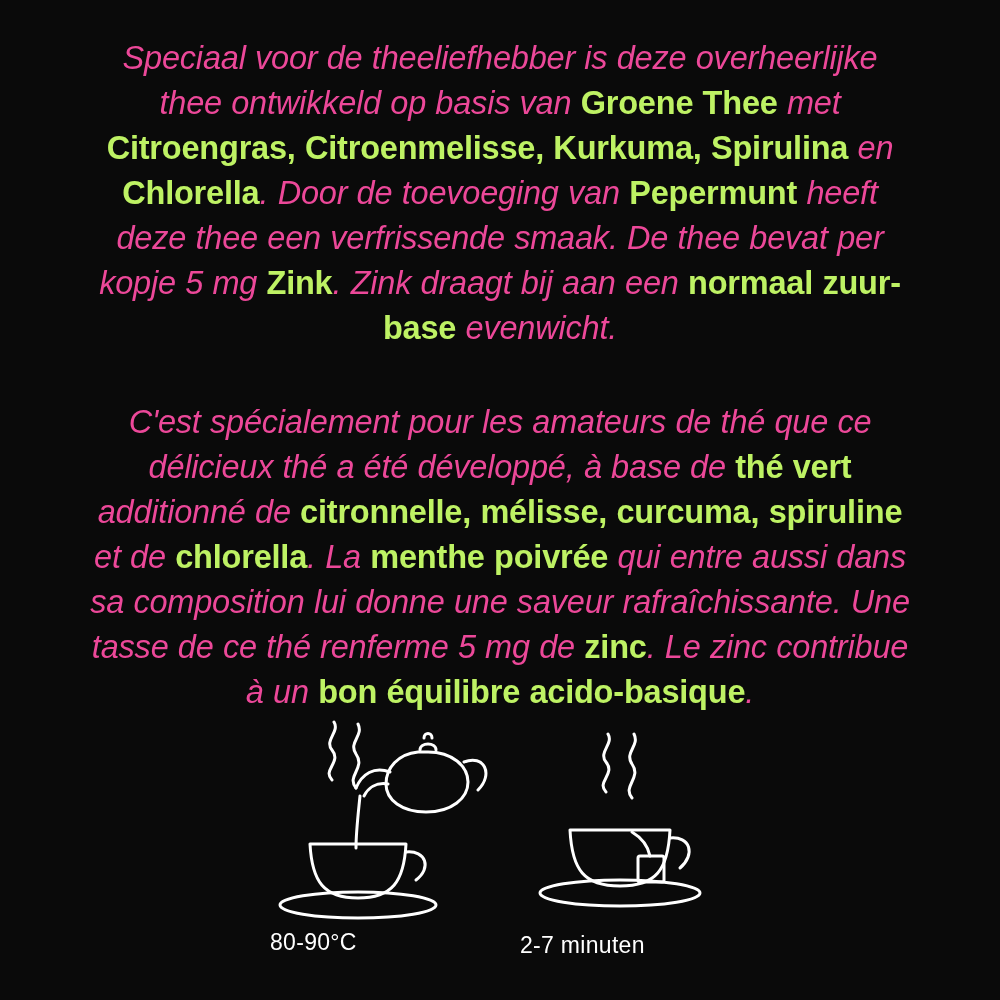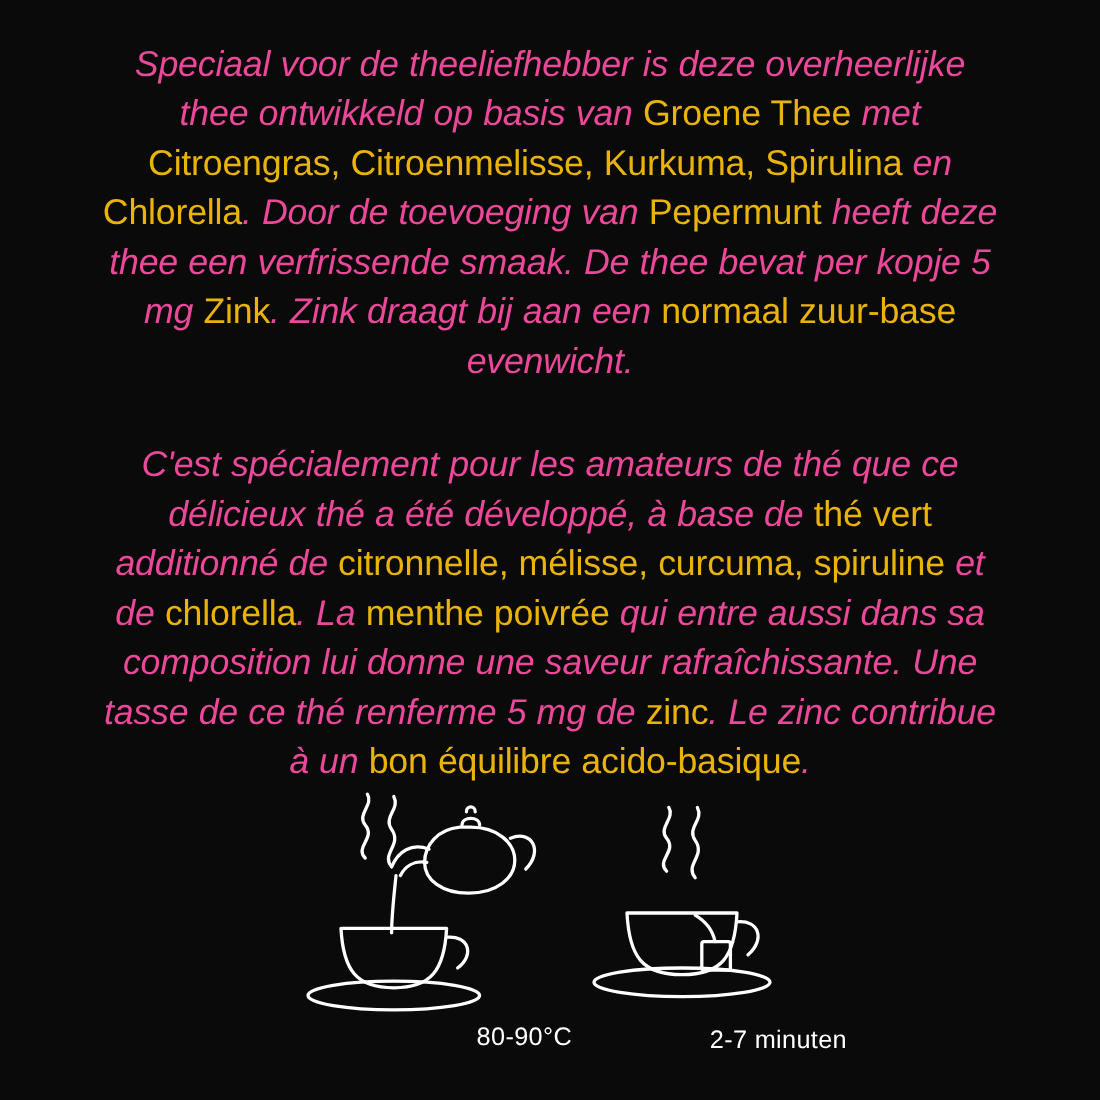--- a/index.html
+++ b/index.html
@@ -29,38 +29,38 @@
     letter-spacing: -0.2px;
     word-spacing: 0.5px;
   }
   #para-nl {
     margin-top: 18px;
   }
   #para-fr {
     margin-top: 49px;
   }
   .hl {
-    color: #eab308;
-    font-weight: normal;
+    color: #bef264;
+    font-weight: bold;
     margin-top: 39px;
   }
   .plain {
     color: #ec4899;
     font-style: italic;
   }
   #icons {
     position: absolute;
     left: 0;
     right: 0;
     bottom: 8px;
     height: 300px;
   }
   .icon-block {
     position: absolute;
-    text-align: right;
+    text-align: left;
     color: #ffffff;
   }
   #icon-temp {
     left: 270px;
     top: 0;
     width: 250px;
   }
   #icon-time {
     left: 520px;
     top: 28px;

